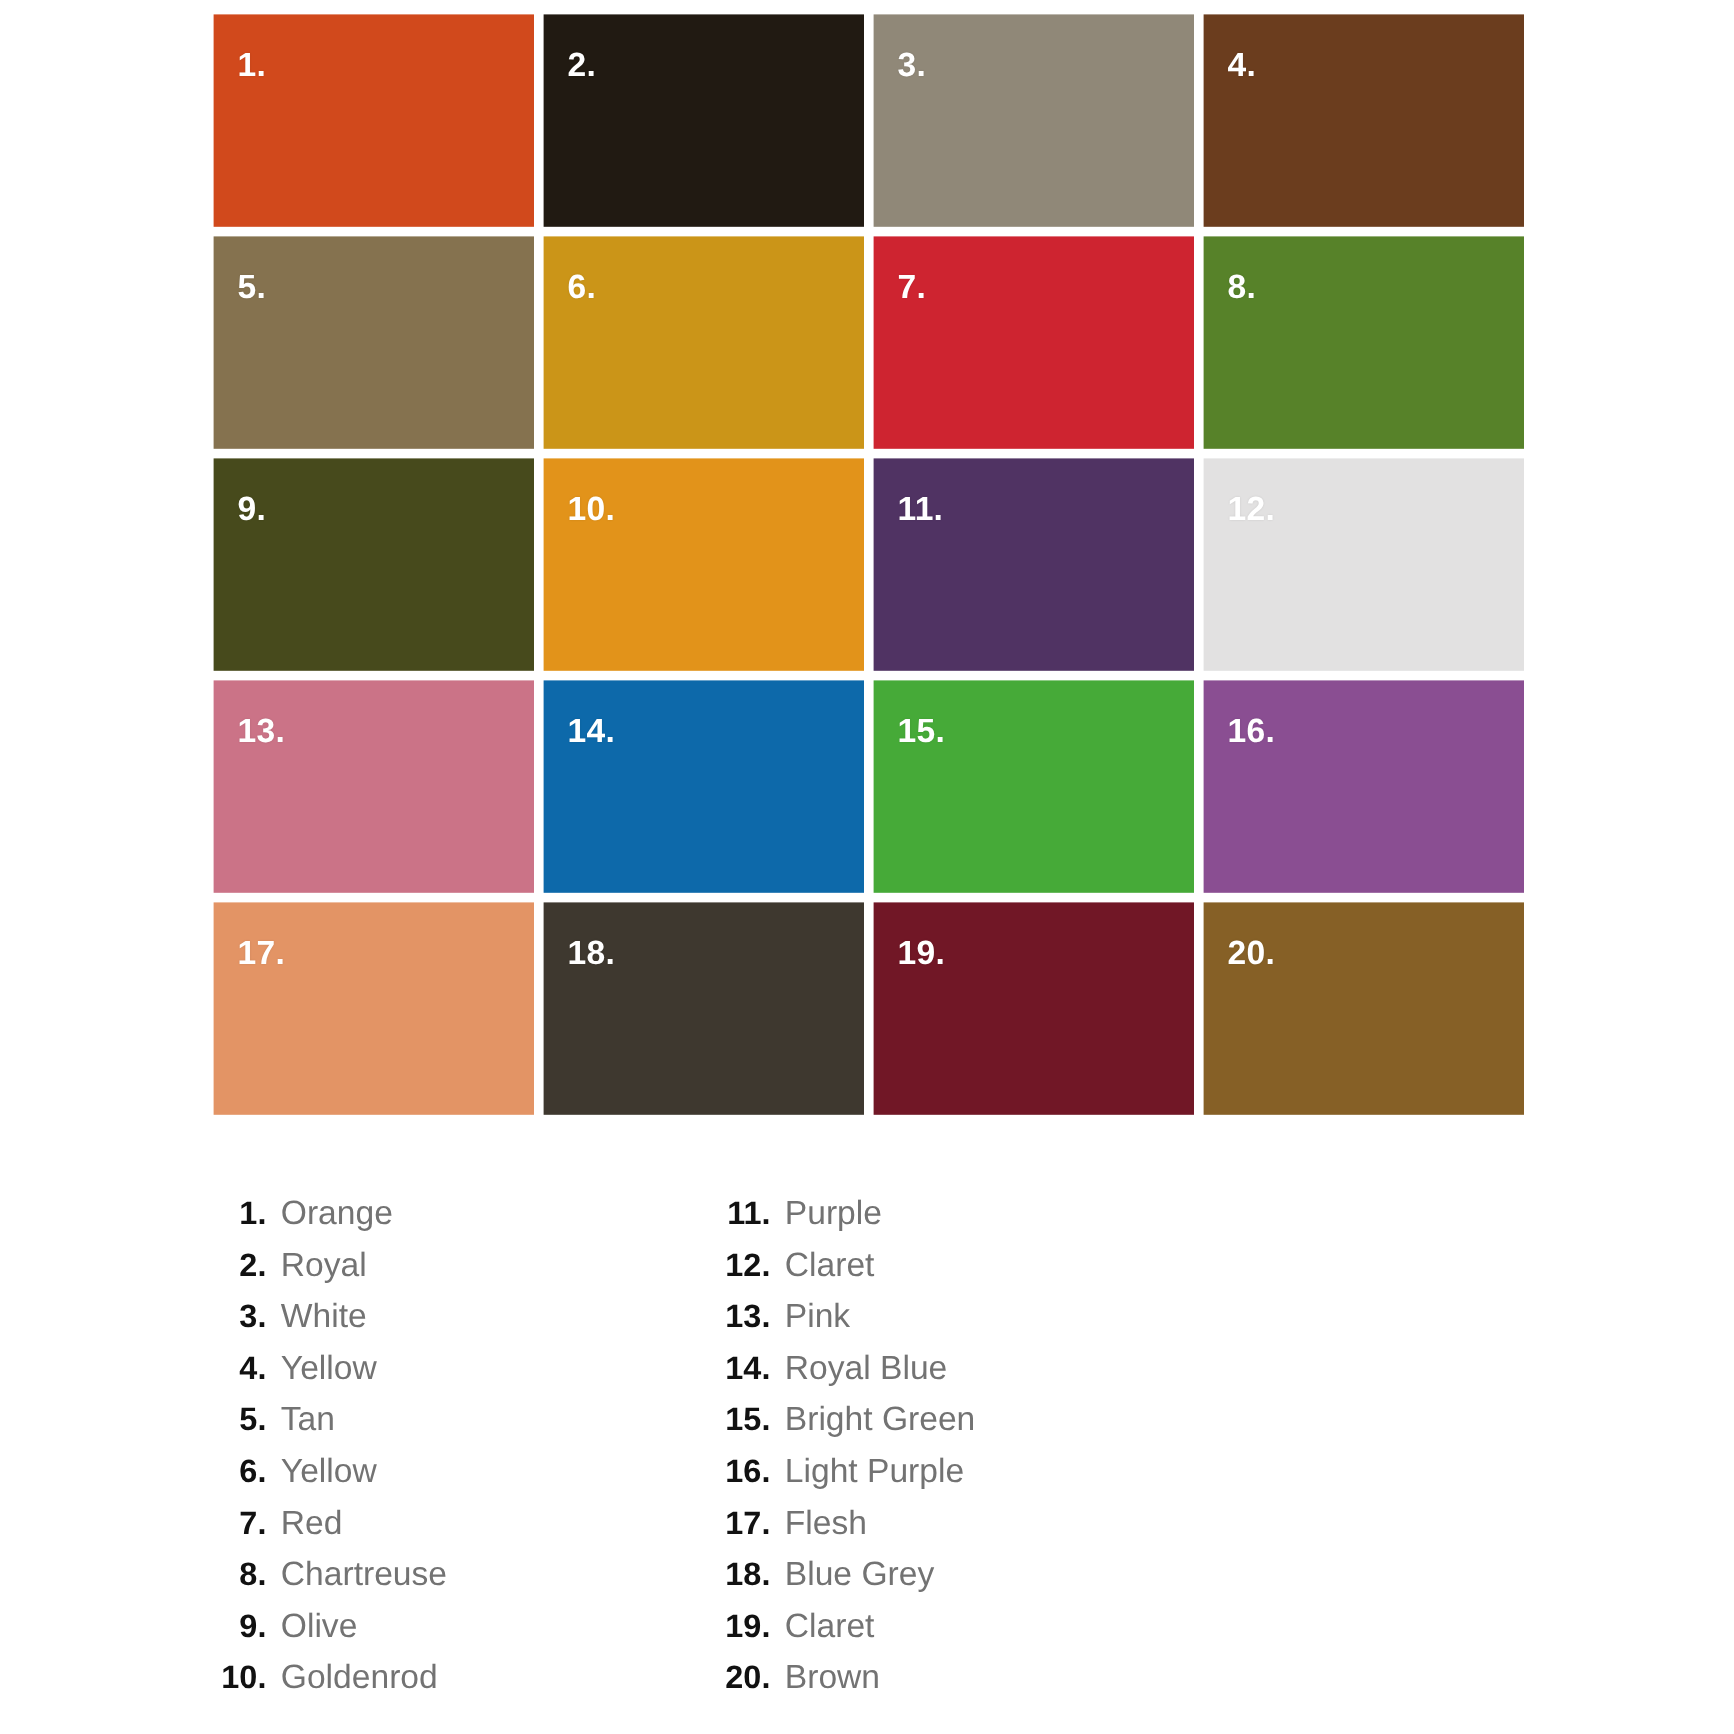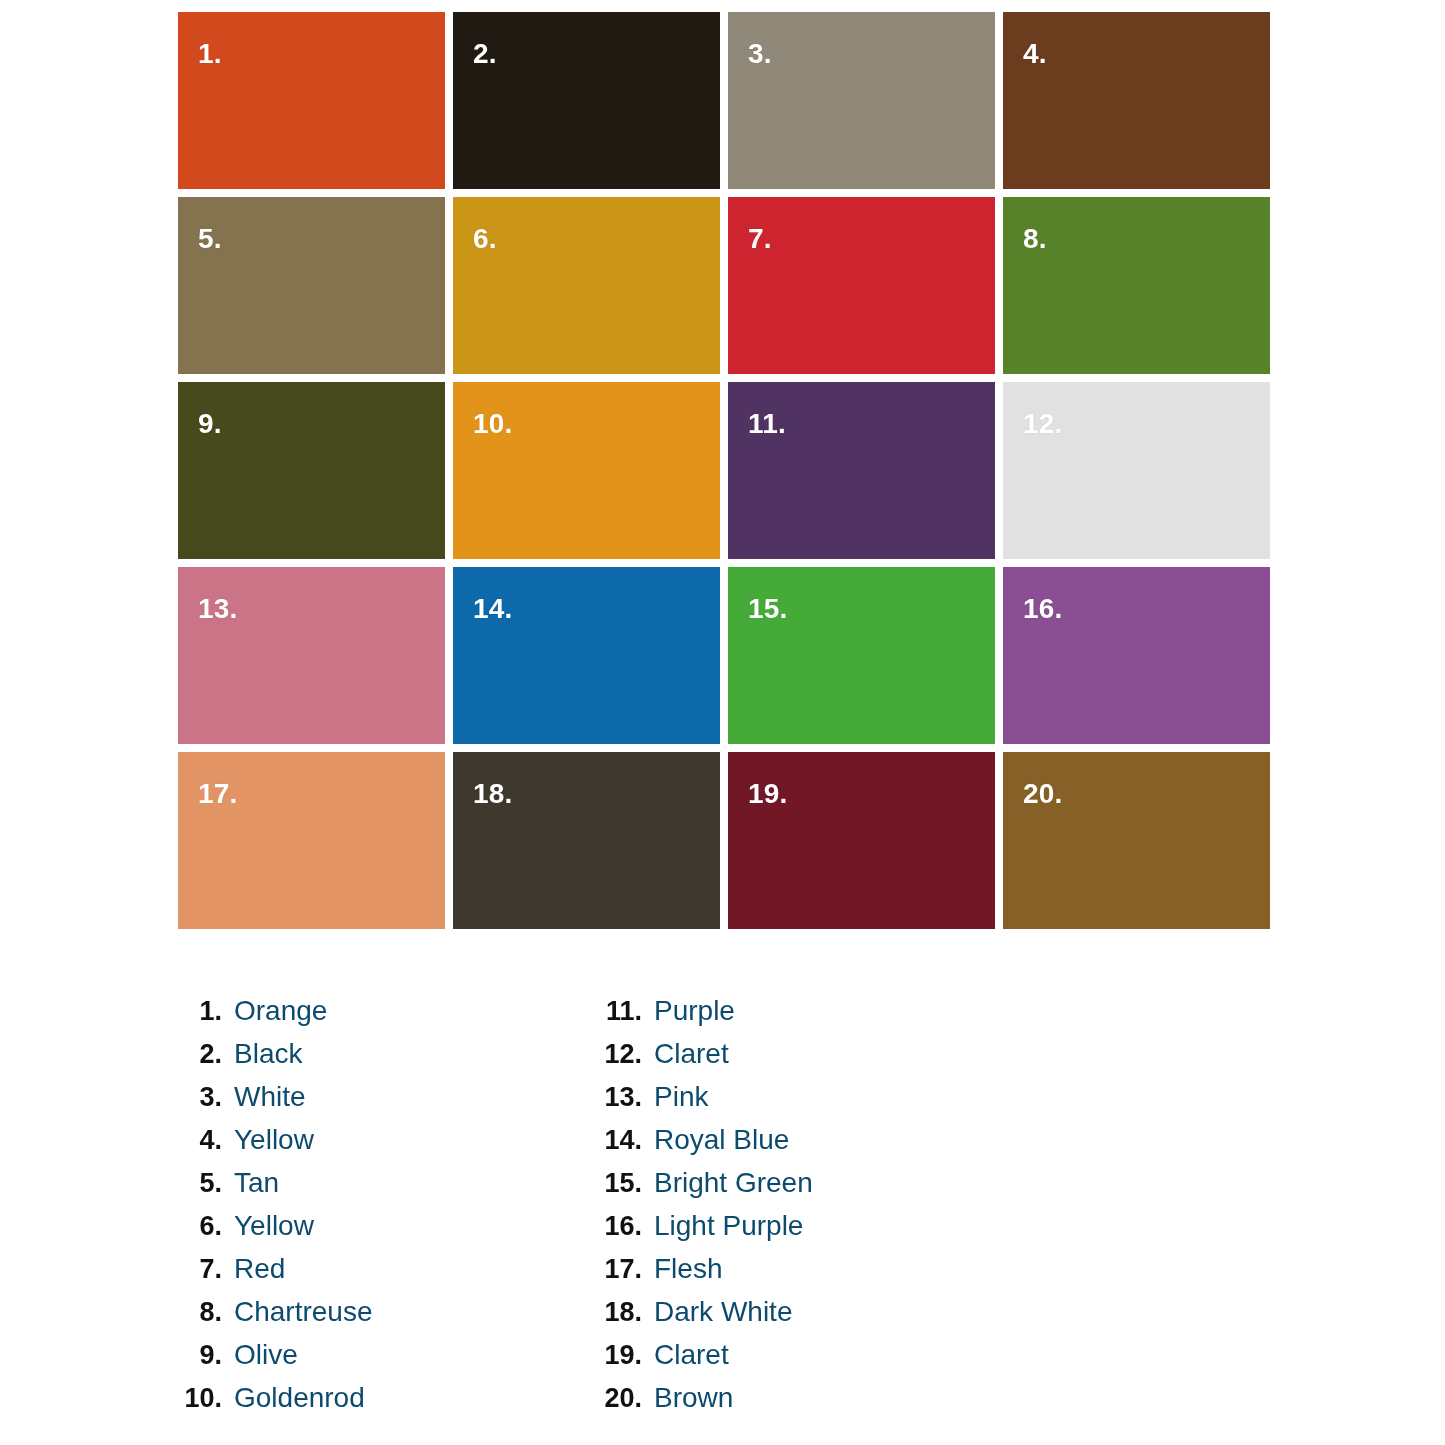--- a/index.html
+++ b/index.html
@@ -66,21 +66,21 @@
     text-align: right;
     padding-right: 12px;
     font-size: 27px;
     font-weight: bold;
     color: #111111;
     flex: 0 0 auto;
   }
   .legend-label {
     font-size: 28px;
     font-weight: normal;
-    color: #0c4a6e;
+    color: #737373;
     white-space: nowrap;
   }
   .legend-col.right .legend-num {
     width: 66px;
   }
 </style>
 </head>
 <body>
 
 <div id="swatch-grid">
@@ -147,21 +147,21 @@
   </div>
 
 <div id="legend">
   <div class="legend-col left">
       <div class="legend-row">
         <span class="legend-num">1.</span>
         <span class="legend-label">Orange</span>
       </div>
       <div class="legend-row">
         <span class="legend-num">2.</span>
-        <span class="legend-label">Black</span>
+        <span class="legend-label">Royal</span>
       </div>
       <div class="legend-row">
         <span class="legend-num">3.</span>
         <span class="legend-label">White</span>
       </div>
       <div class="legend-row">
         <span class="legend-num">4.</span>
         <span class="legend-label">Yellow</span>
       </div>
       <div class="legend-row">
@@ -213,21 +213,21 @@
       <div class="legend-row">
         <span class="legend-num">16.</span>
         <span class="legend-label">Light Purple</span>
       </div>
       <div class="legend-row">
         <span class="legend-num">17.</span>
         <span class="legend-label">Flesh</span>
       </div>
       <div class="legend-row">
         <span class="legend-num">18.</span>
-        <span class="legend-label">Dark White</span>
+        <span class="legend-label">Blue Grey</span>
       </div>
       <div class="legend-row">
         <span class="legend-num">19.</span>
         <span class="legend-label">Claret</span>
       </div>
       <div class="legend-row">
         <span class="legend-num">20.</span>
         <span class="legend-label">Brown</span>
       </div>
     </div>

